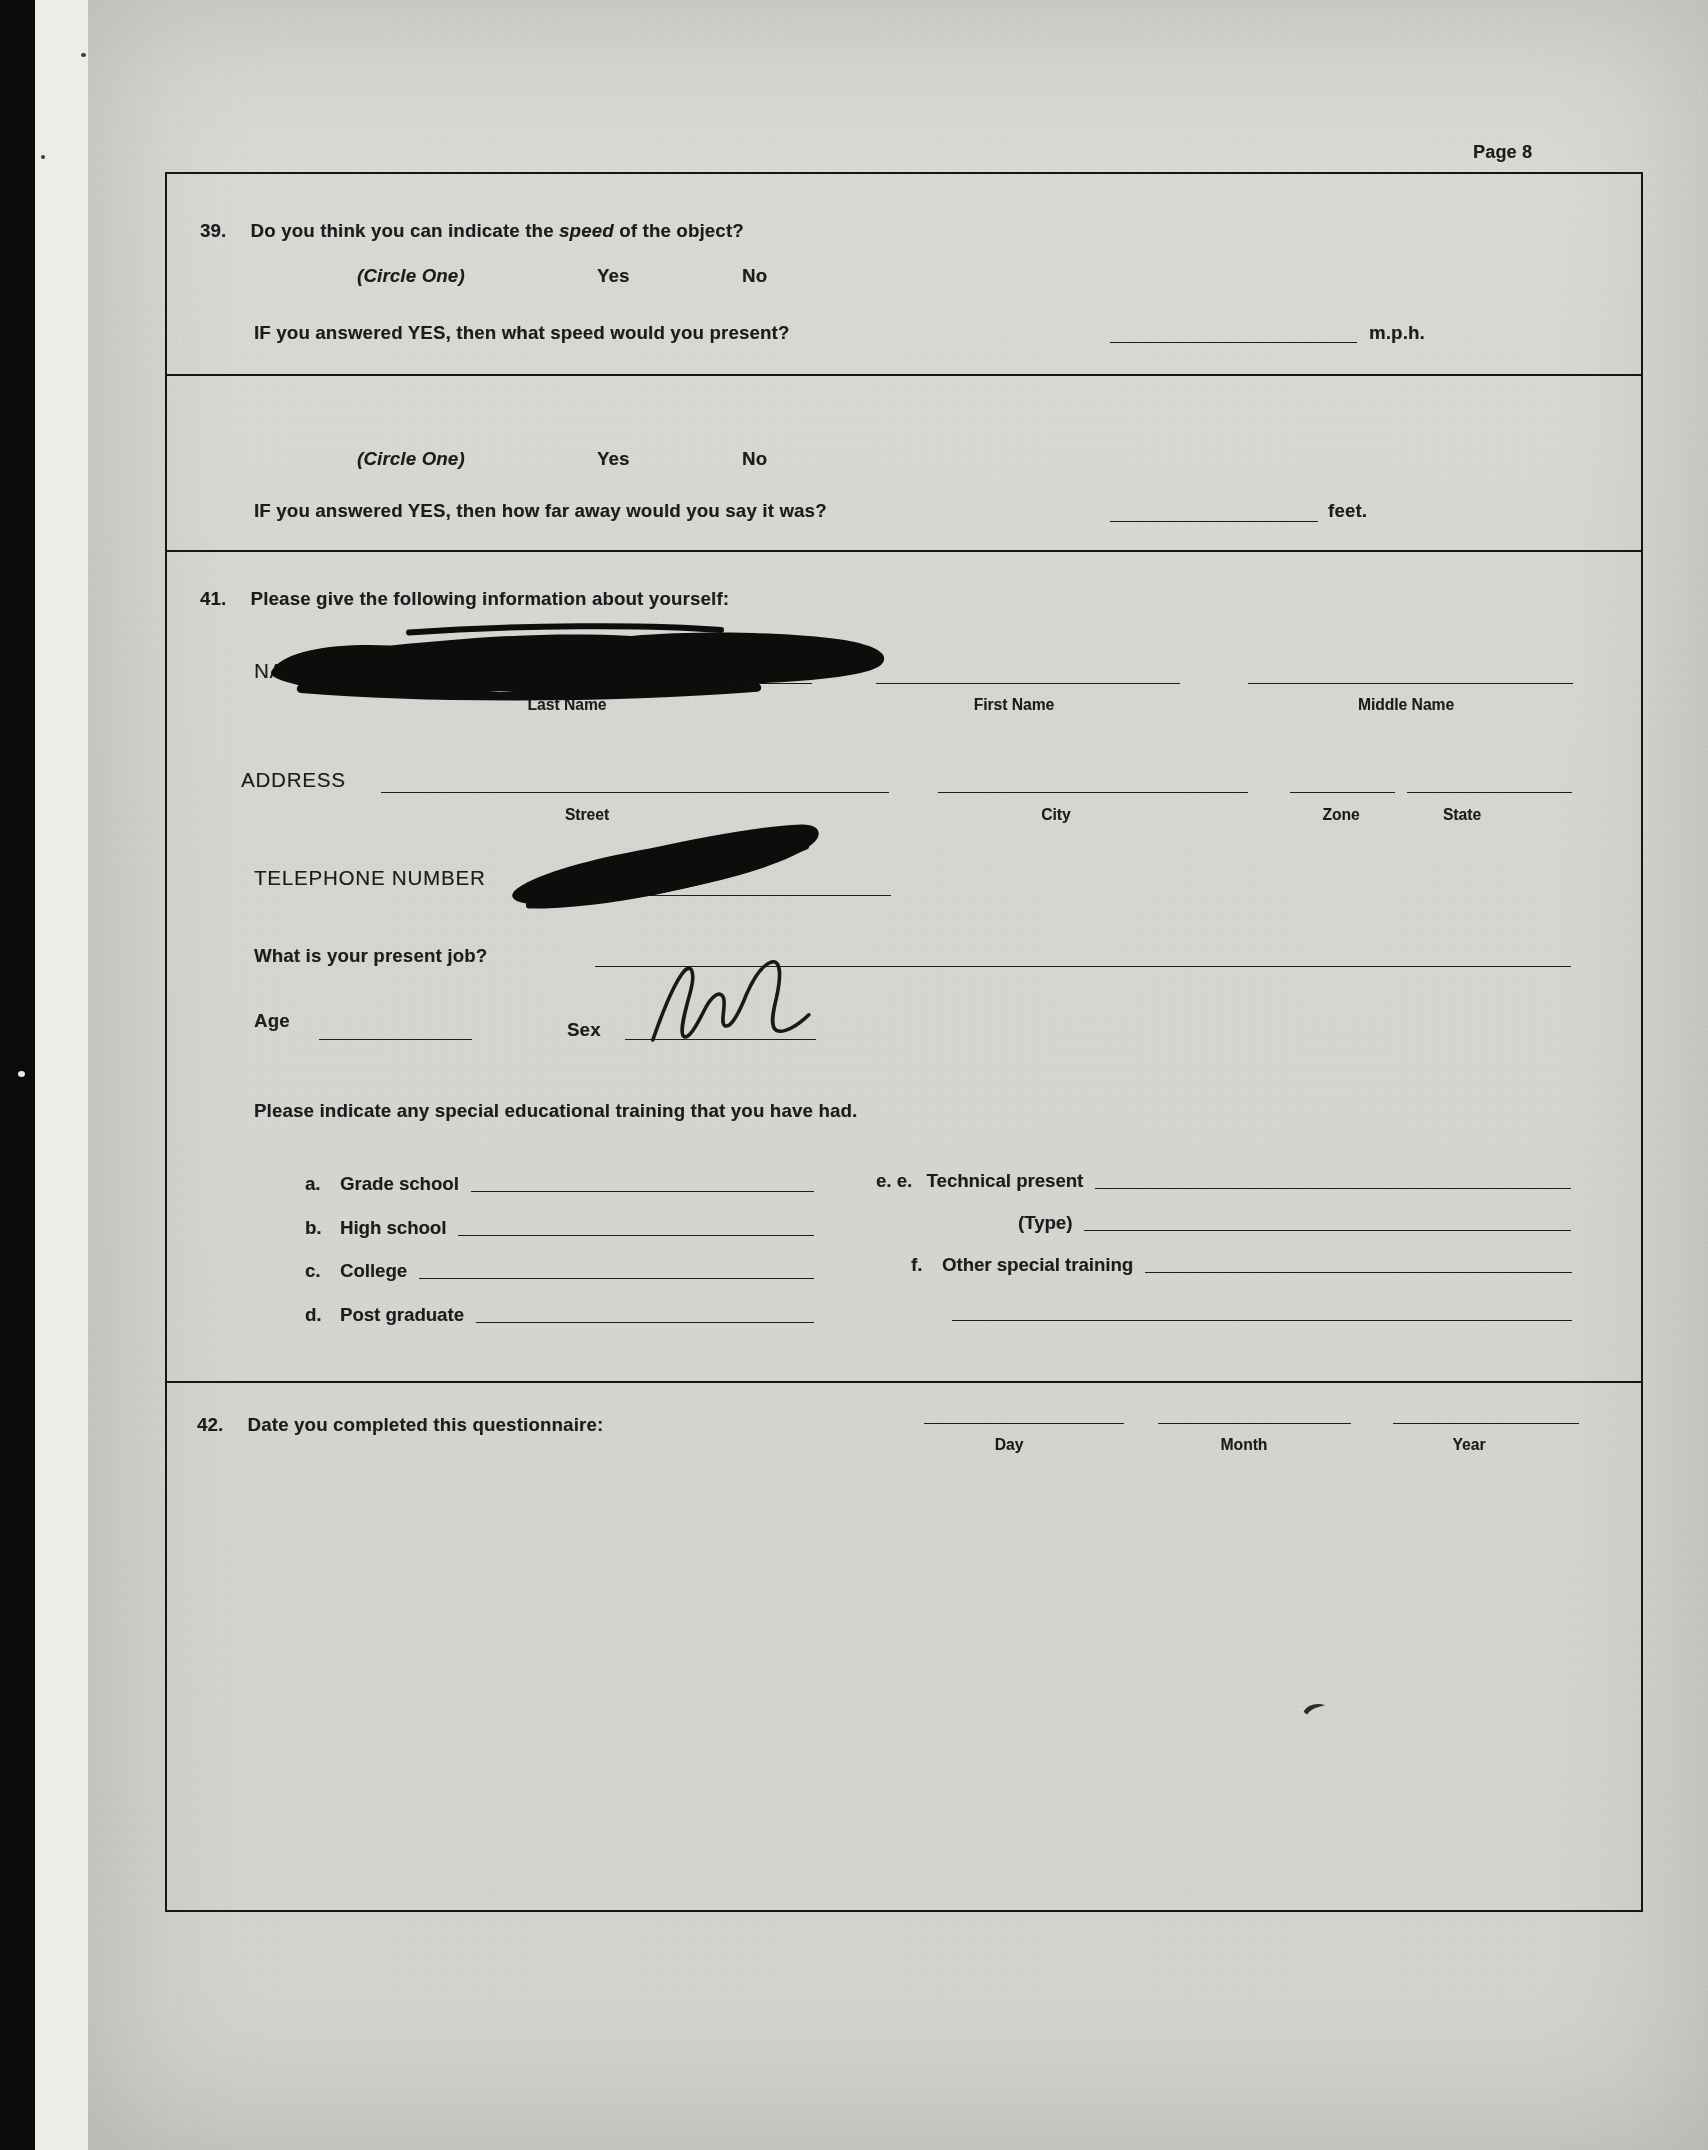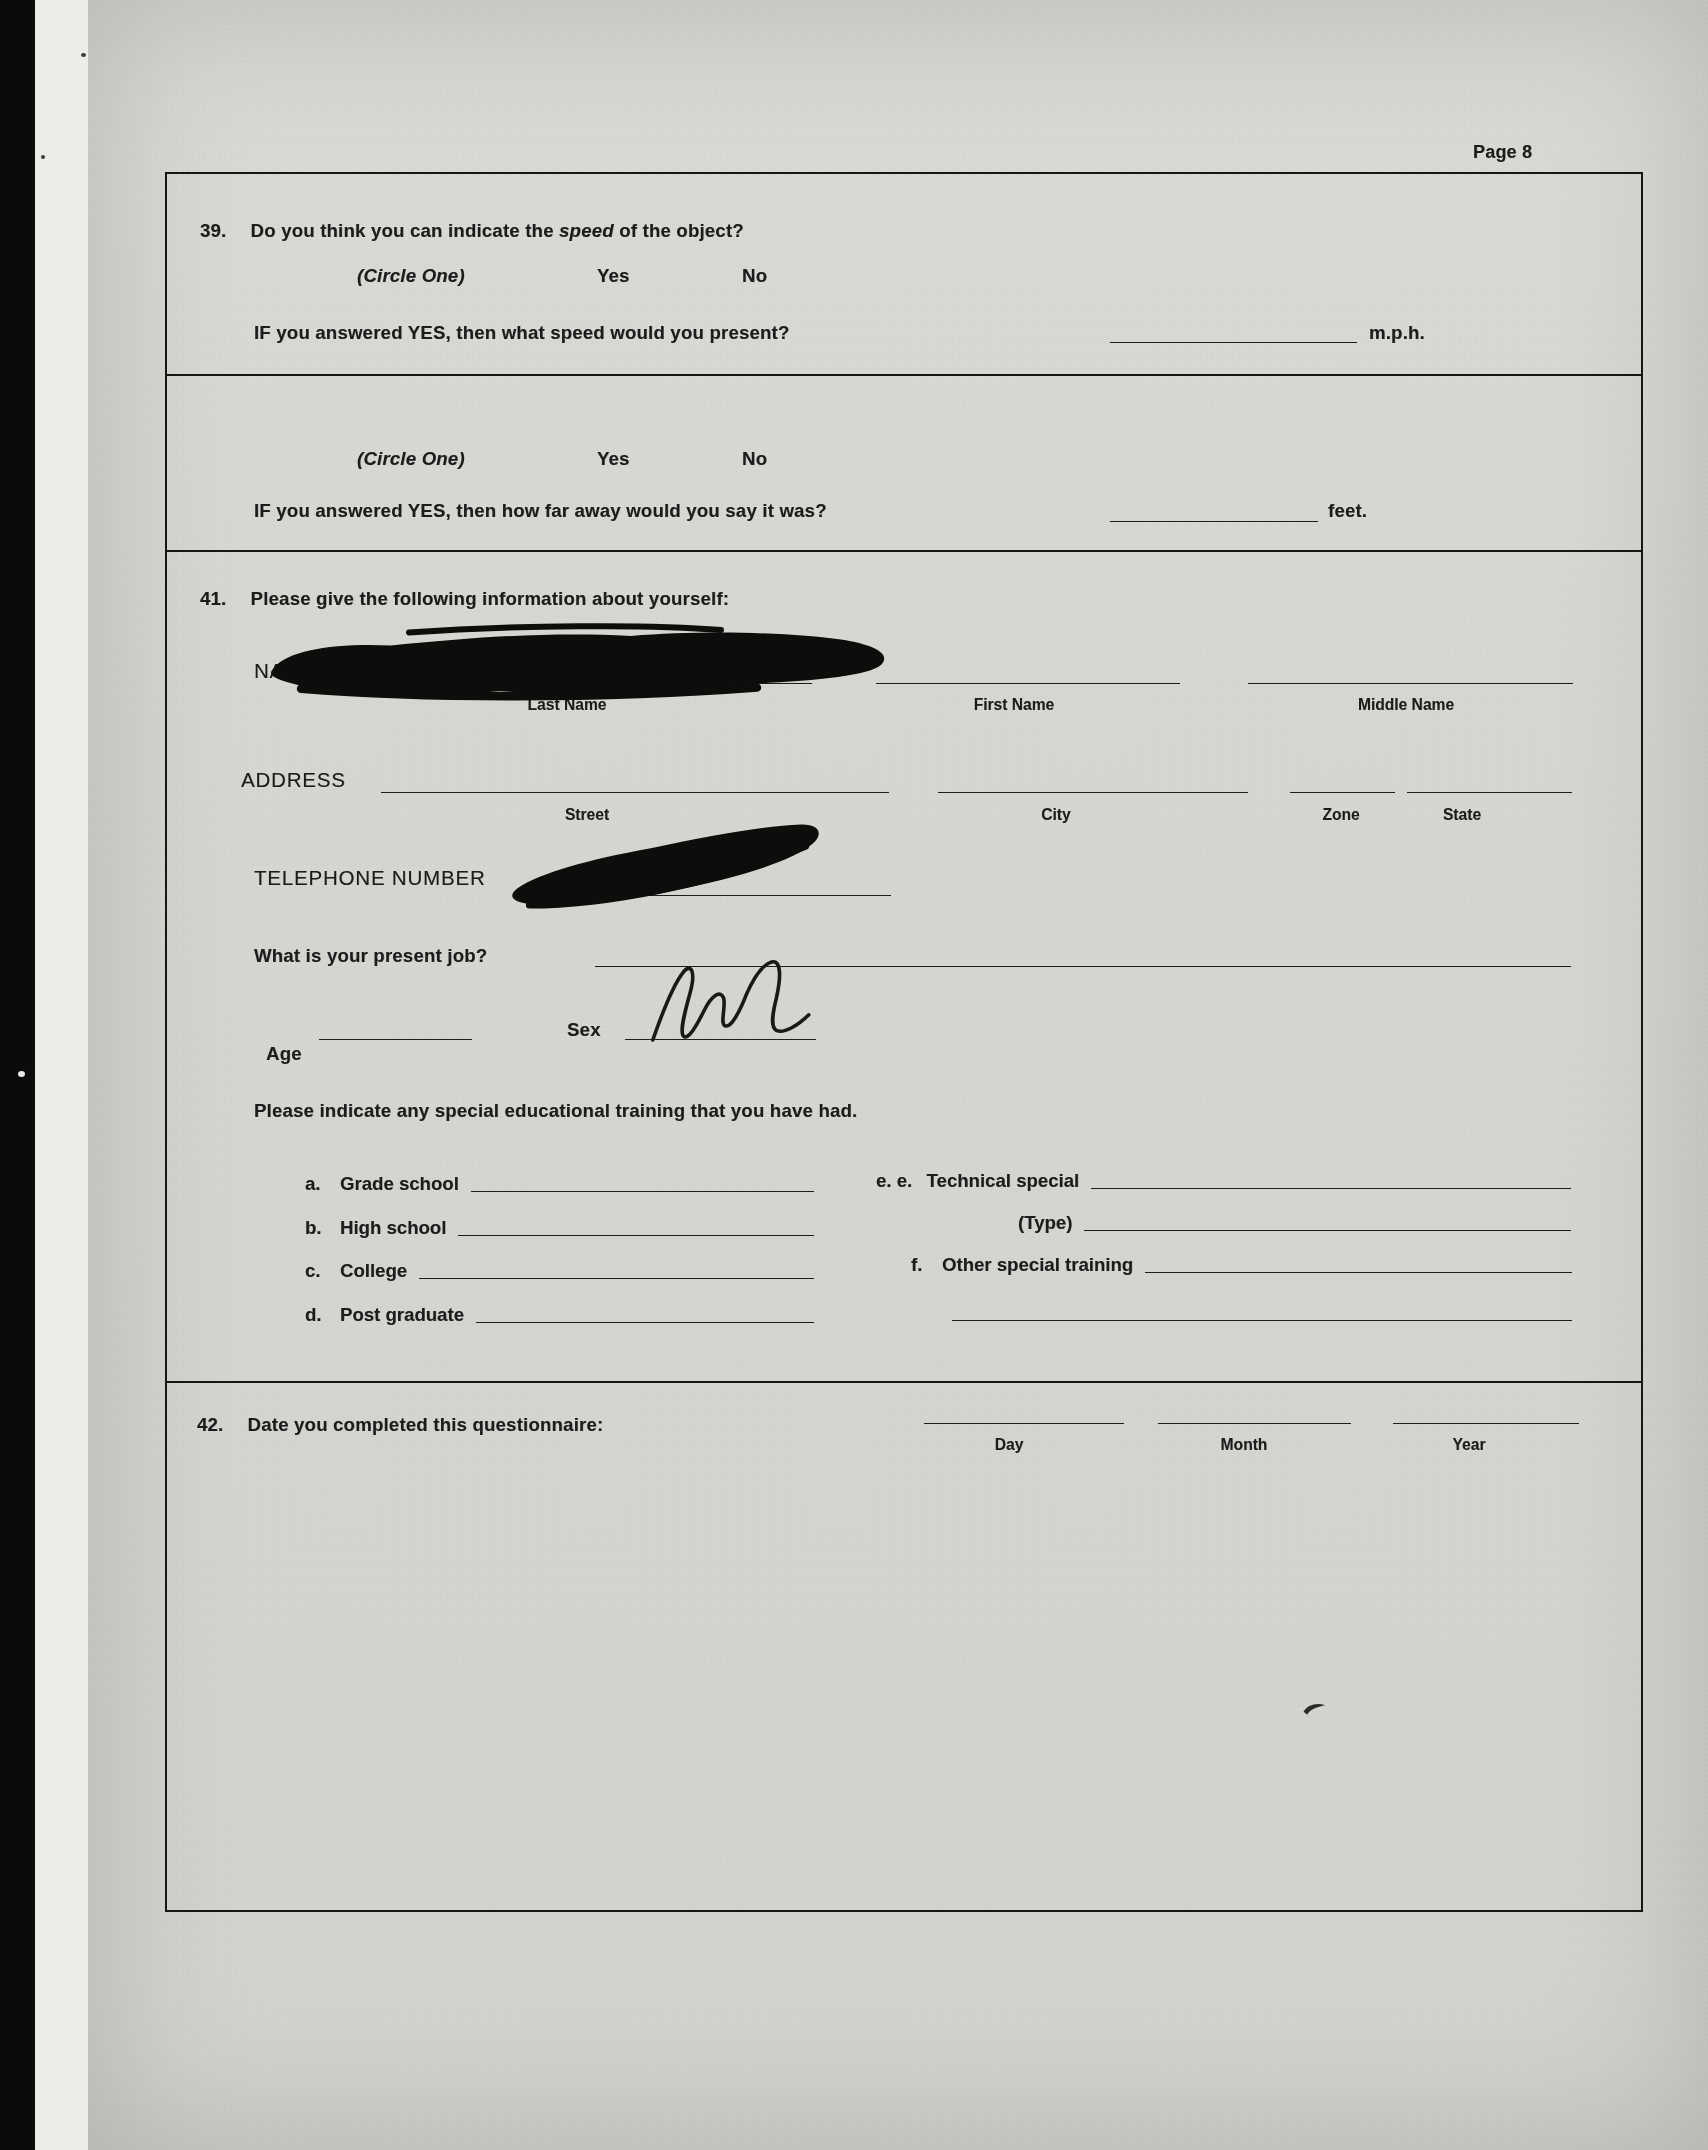--- a/index.html
+++ b/index.html
@@ -115,21 +115,21 @@
   <div class="u" style="left:354px;top:721px;width:370px;"></div>
 
   <svg style="left:338px;top:641px;" width="325" height="96" viewBox="0 0 540 160">
     <path d="M20,122 C60,96 140,74 240,56 C340,34 432,18 492,16 C522,15 530,30 514,46 C480,78 380,106 280,126 C190,146 80,154 36,148 C10,144 4,134 20,122 Z" fill="#0d0d0c"></path>
     <path d="M40,150 C160,150 340,118 500,52" stroke="#0d0d0c" stroke-width="12" fill="none" stroke-linecap="round"></path>
   </svg>
 
   <div class="t" style="left:87px;top:771px;">What is your present job?</div>
   <div class="u" style="left:428px;top:792px;width:976px;"></div>
 
-  <div class="t" style="left:87px;top:869px;margin-left:12px;">Age</div>
+  <div class="t" style="left:87px;top:836px;">Age</div>
   <div class="u" style="left:152px;top:865px;width:153px;"></div>
   <div class="t" style="left:400px;top:845px;">Sex</div>
   <div class="u" style="left:458px;top:865px;width:191px;"></div>
 
   <svg style="left:481px;top:776px;" width="186" height="99" viewBox="0 0 310 165">
     <path d="M8,150 C24,104 44,56 58,38 C72,20 80,36 70,72 C60,108 54,132 58,142 C66,154 82,124 94,100 C106,76 120,66 126,80 C130,94 120,122 128,126 C138,132 154,100 164,74 C178,42 192,24 206,20 C222,16 222,44 214,80 C207,108 204,128 214,134 C226,140 250,126 268,108" stroke="#191918" stroke-width="6" fill="none" stroke-linecap="round" stroke-linejoin="round"></path>
   </svg>
 
   <div class="t" style="left:87px;top:926px;">Please indicate any special educational training that you have had.</div>
 
@@ -149,21 +149,21 @@
     <span class="edu-fill"></span>
   </div>
   <div class="edu-row" style="left:138px;top:1127px;width:509px;">
     <span class="edu-letter">d.</span>
     <span class="edu-label">Post graduate</span>
     <span class="edu-fill"></span>
   </div>
 
   <div class="edu-row" style="left:709px;top:993px;width:695px;">
     <span class="edu-letter wide">e. e.</span>
-    <span class="edu-label">Technical special</span>
+    <span class="edu-label">Technical present</span>
     <span class="edu-fill"></span>
   </div>
   <div class="edu-row" style="left:851px;top:1035px;width:553px;">
     <span class="edu-label">(Type)</span>
     <span class="edu-fill"></span>
   </div>
   <div class="edu-row" style="left:744px;top:1077px;width:661px;">
     <span class="edu-letter" style="width:31px;">f.</span>
     <span class="edu-label">Other special training</span>
     <span class="edu-fill"></span>

